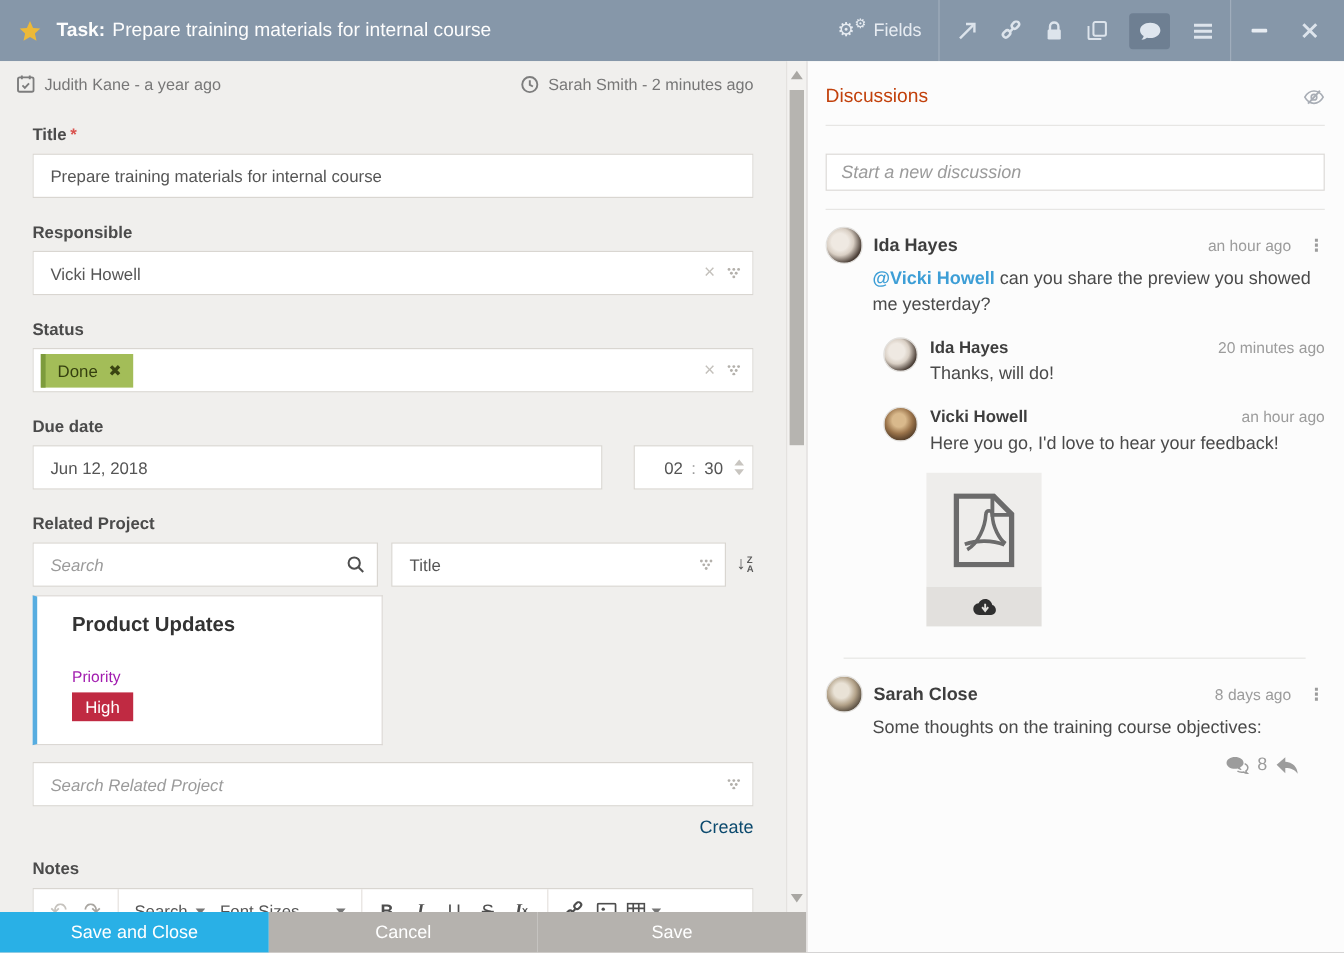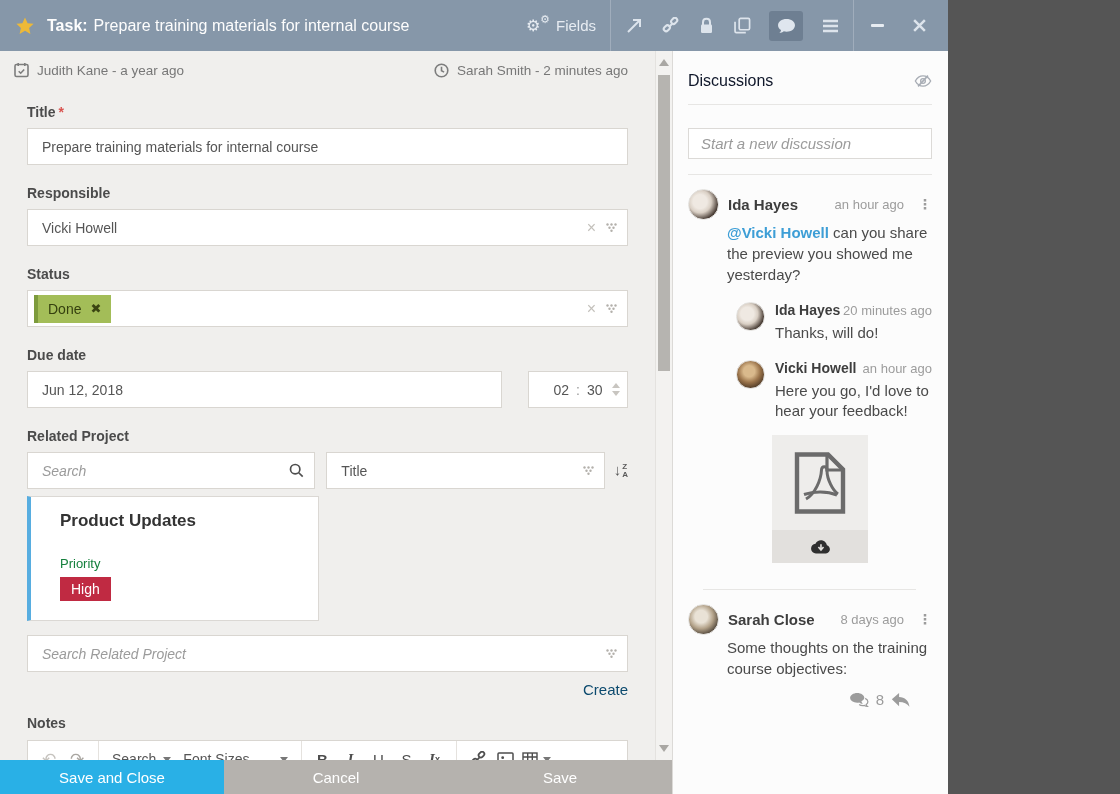--- a/index.html
+++ b/index.html
@@ -1,18 +1,18 @@
 <!DOCTYPE html>
 <html><head>
 <meta charset="utf-8">
 <style>
   * { margin:0; padding:0; box-sizing:border-box; }
   html,body { background:#555; }
   body { font-family:"Liberation Sans","DejaVu Sans",sans-serif; }
-  .window { position:relative; width:948px; height:794px; background:#f0efed; overflow:hidden; }
+  .window { position:relative; width:1120px; height:794px; background:#f0efed; overflow:hidden; }
 
   
   .topbar { position:absolute; top:0; left:0; right:0; height:51px; background:#8697a9; display:flex; align-items:center; color:#eef2f6; }
   .topbar-left { display:flex; align-items:center; padding-left:15px; flex:1; min-width:0; }
   .star { width:20px; height:20px; margin-right:12px; flex:none; }
   .tb-title { font-size:16px; color:#fdfdfd; white-space:nowrap; }
   .tb-title b { font-weight:bold; margin-right:6px; }
   .tb-right { display:flex; align-items:center; height:51px; }
   .tb-sep { width:1px; height:51px; background:rgba(255,255,255,.22); margin:0 14px; }
   .tb-group { display:flex; align-items:center; gap:18px; }
@@ -55,21 +55,21 @@
 
   .rp-row { display:flex; align-items:center; }
   .searchbox { width:289px; }
   .titlesel { width:279px; margin-left:11px; }
   .sort-ic { margin-left:9px; display:flex; align-items:flex-start; color:#5a5a5a; cursor:pointer; }
   .sort-ic .arr { font-size:15px; line-height:16px; }
   .sort-ic .za { display:flex; flex-direction:column; font-size:8px; font-weight:bold; line-height:8px; margin-left:1px; margin-top:1px; }
 
   .proj-card { width:292px; height:125px; background:#fff; border:1px solid #dbd8d4; border-left:4px solid #57ade0; margin-top:7px; padding:14px 29px; }
   .proj-card h3 { font-size:17px; color:#333; font-weight:bold; }
-  .prio-label { font-size:13px; color:#15803d; margin-top:25px; }
+  .prio-label { font-size:13px; color:#a21caf; margin-top:25px; }
   .prio-badge { display:inline-block; margin-top:6px; background:#c02a42; color:#fff; font-size:14px; padding:4px 11px; }
 
   .picker { margin-top:14px; }
   .create-row { text-align:right; margin-top:9px; }
   .create-link { color:#0c4a6e; font-size:15px; text-decoration:none; cursor:pointer; }
 
   .toolbar { margin-top:9px; height:38px; background:#fff; border:1px solid #d9d6d1; display:flex; align-items:stretch; }
   .tgroup { display:flex; align-items:center; gap:4px; padding:0 9px; }
   .tgroup + .tgroup { border-left:1px solid #e5e2de; }
   .tbtn { min-width:24px; height:26px; display:flex; align-items:center; justify-content:center; color:#4e4e4e; font-size:15px; cursor:pointer; border-radius:2px; }
@@ -92,21 +92,21 @@
 
   
   .btnbar { position:absolute; left:0; right:0; bottom:0; height:34px; display:flex; background:#fbfbfa; gap:0; }
   .abtn { flex:1; display:flex; align-items:center; justify-content:center; color:#fff; font-size:15px; cursor:pointer; }
   .abtn.primary { background:#29b0e6; }
   .abtn.secondary { background:#b5b2ae; }
 
   
   .right { position:absolute; top:51px; left:672px; right:0; bottom:0; background:#fcfcfc; border-left:1px solid #dcdad7; }
   .disc-head { display:flex; align-items:center; justify-content:space-between; padding:21px 16px 0 15px; }
-  .disc-head h2 { font-size:16px; font-weight:normal; color:#0f172a; }
+  .disc-head h2 { font-size:16px; font-weight:normal; color:#c2410c; }
   .hr { border:0; border-top:1px solid #e7e6e4; margin:0 16px 0 15px; }
   .disc-head + .hr { margin-top:14px; }
   .newdisc { margin:23px 16px 0 15px; height:31px; border:1px solid #dcdad7; background:#fff; display:flex; align-items:center; }
   .newdisc input { width:100%; border:0; outline:0; background:transparent; font:italic 15px "Liberation Sans",sans-serif; color:#888; padding:0 12px; }
   .newdisc input::placeholder { color:#9b9b9b; font-style:italic; }
   .thread-sep { border:0; border-top:1px solid #e7e6e4; margin:15px 16px 0 15px; }
 
   .thread { padding:14px 16px 0 15px; }
   .t-head { display:flex; align-items:flex-start; }
   .avatar { width:31px; height:31px; border-radius:50%; flex:none; border:1px solid #e2e0dd; }

